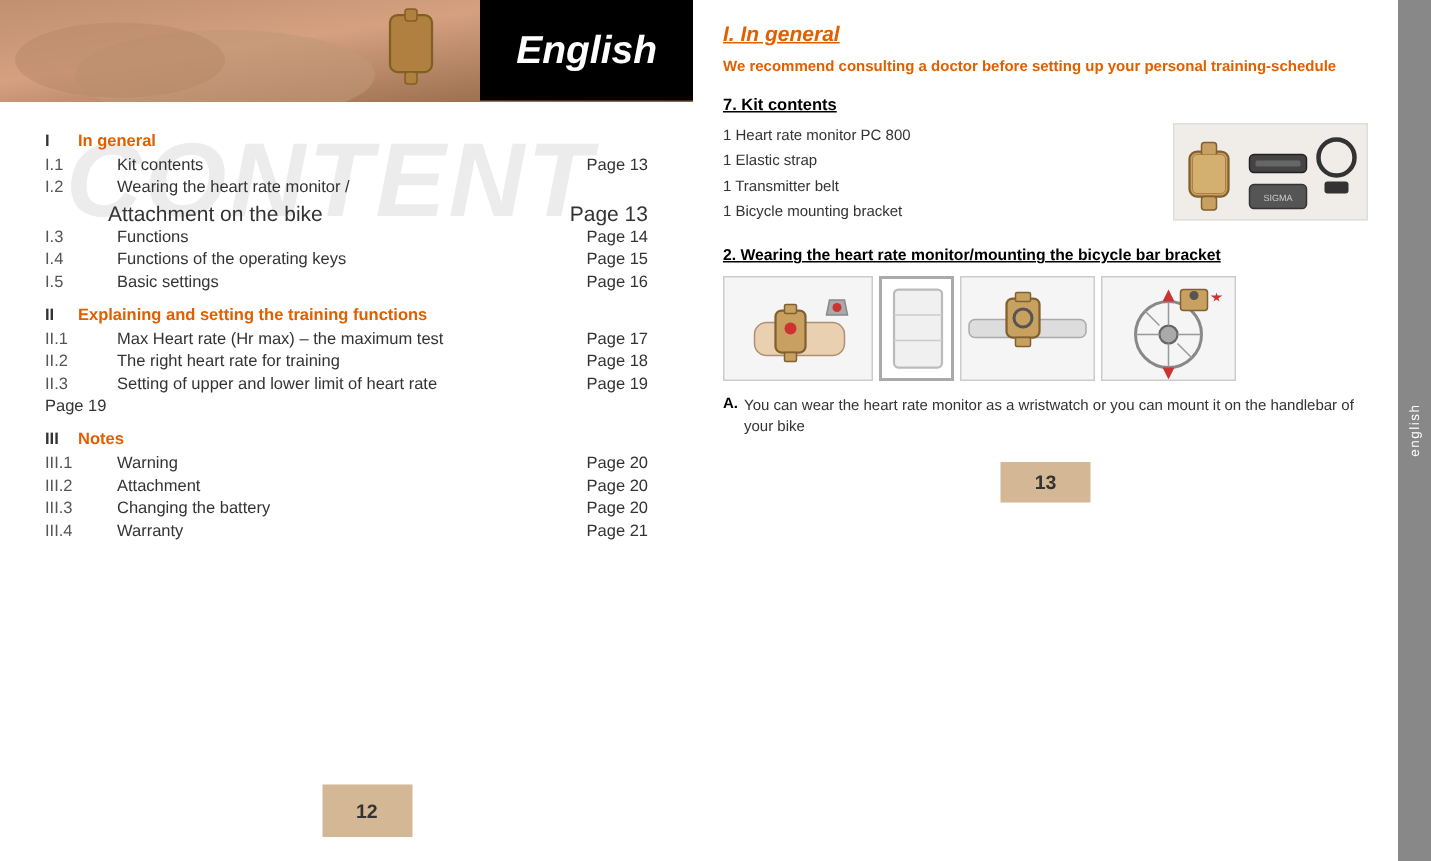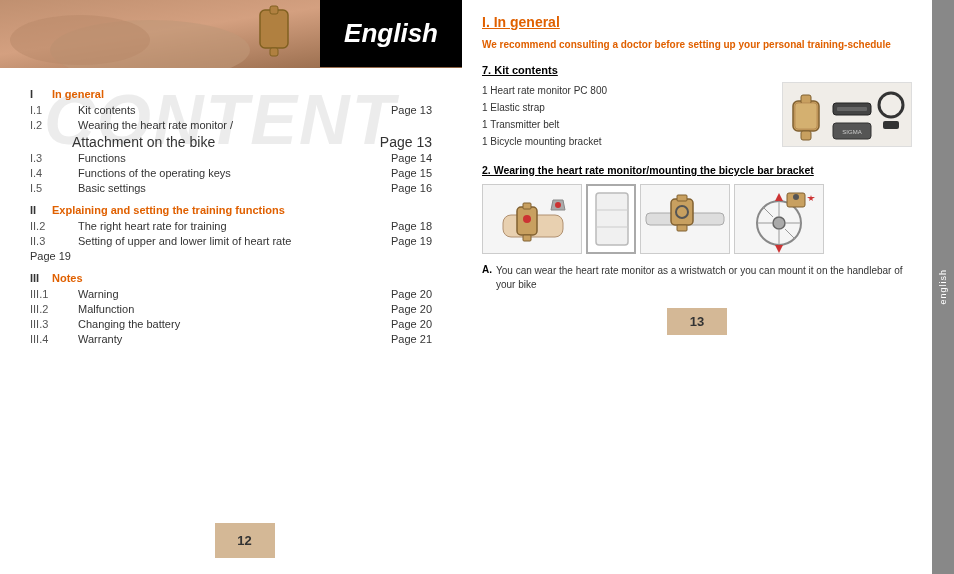--- a/index.html
+++ b/index.html
@@ -164,20 +164,21 @@
       transform: rotate(180deg);
       letter-spacing: 1px;
     }
 
     .section-title-orange {
       color: #e06000;
       font-weight: bold;
       font-size: 14px;
       text-decoration: underline;
       margin-bottom: 8px;
+      font-style: italic;
     }
 
     .intro-text {
       color: #e06000;
       font-weight: bold;
       font-size: 10px;
       margin-bottom: 12px;
       line-height: 1.4;
     }
 
@@ -366,20 +367,27 @@
       </div>
     </div>
 
     <div class="toc-section">
       <div class="toc-section-header">
         <span class="toc-section-num">II</span>
         <span class="toc-section-title">Explaining and setting the training functions</span>
       </div>
       <div class="toc-item">
         <div class="toc-item-left">
+          <span class="toc-item-num">II.1</span>
+          <span class="toc-item-label">Max Heart rate (Hr max) – the maximum test</span>
+        </div>
+        <span class="toc-item-page">Page 17</span>
+      </div>
+      <div class="toc-item">
+        <div class="toc-item-left">
           <span class="toc-item-num">II.2</span>
           <span class="toc-item-label">The right heart rate for training</span>
         </div>
         <span class="toc-item-page">Page 18</span>
       </div>
       <div class="toc-item">
         <div class="toc-item-left">
           <span class="toc-item-num">II.3</span>
           <span class="toc-item-label">Setting of upper and lower limit of heart rate</span>
         </div>
@@ -398,21 +406,21 @@
       <div class="toc-item">
         <div class="toc-item-left">
           <span class="toc-item-num">III.1</span>
           <span class="toc-item-label">Warning</span>
         </div>
         <span class="toc-item-page">Page 20</span>
       </div>
       <div class="toc-item">
         <div class="toc-item-left">
           <span class="toc-item-num">III.2</span>
-          <span class="toc-item-label">Malfunction</span>
+          <span class="toc-item-label">Attachment</span>
         </div>
         <span class="toc-item-page">Page 20</span>
       </div>
       <div class="toc-item">
         <div class="toc-item-left">
           <span class="toc-item-num">III.3</span>
           <span class="toc-item-label">Changing the battery</span>
         </div>
         <span class="toc-item-page">Page 20</span>
       </div>

